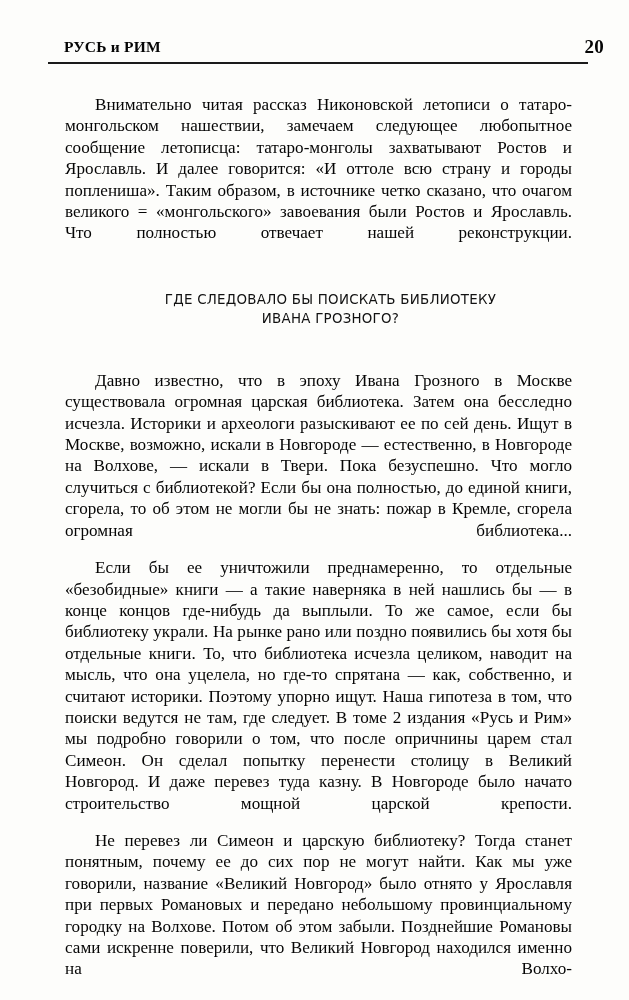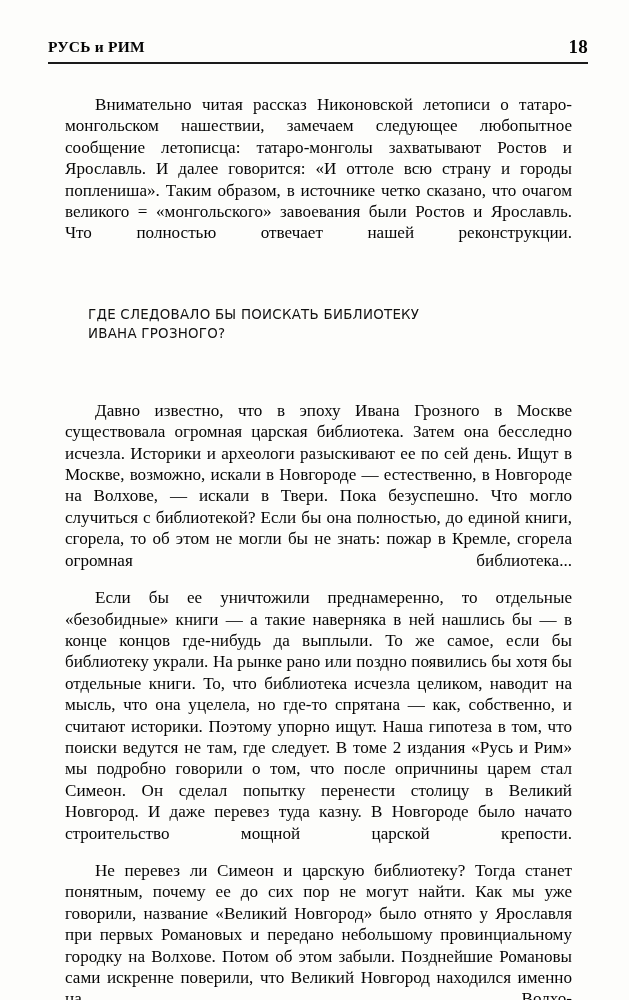--- a/index.html
+++ b/index.html
@@ -17,21 +17,21 @@
     background: #fdfdfb;
     overflow: hidden;
     font-family: "Liberation Serif", "DejaVu Serif", serif;
     color: #050505;
     -webkit-font-smoothing: antialiased;
   }
 
   
   .running-head {
     position: absolute;
-    left: 48px;
+    left: 64px;
     top: 38px;
     width: 540px;
     height: 26px;
     text-align: center;
   }
 
   .running-head-title {
     position: absolute;
     left: 0;
     top: 0;
@@ -77,43 +77,44 @@
     hyphens: manual;
   }
 
   
   p.body-par.force-justify {
     text-align-last: justify;
   }
 
   
   .section-heading {
-    margin: 15px;
+    margin: 0;
     padding-left: 24px;
     font-family: "DejaVu Sans", "Liberation Sans", sans-serif;
     font-size: 13.4px;
     font-weight: 400;
     line-height: 19.5px;
     letter-spacing: 0.25px;
     color: #111111;
     text-transform: none;
     white-space: pre-line;
+    text-align: center;
   }
 
   .gap-before-heading { height: 30px; }
   .gap-after-heading  { height: 25px; }
 </style>
 </head>
 <body>
 
 <div class="page">
 
   <div class="running-head">
     <span class="running-head-title">РУСЬ и РИМ</span>
-    <span class="running-head-folio">18</span>
+    <span class="running-head-folio">20</span>
   </div>
 
   <div class="head-rule"></div>
 
   <div class="column">
 
     <p class="body-par force-justify">Внимательно читая рассказ Никоновской летописи о татаро-монгольском нашествии, замечаем следующее любопытное сообщение летописца: татаро-монголы захватывают Ростов и Ярославль. И далее говорится: «И оттоле всю страну и городы поплениша». Таким образом, в источнике четко сказано, что очагом великого = «монгольского» завоевания были Ростов и Ярославль. Что полностью отвечает нашей реконструкции.</p>
 
     <div class="gap-before-heading"></div>
 

